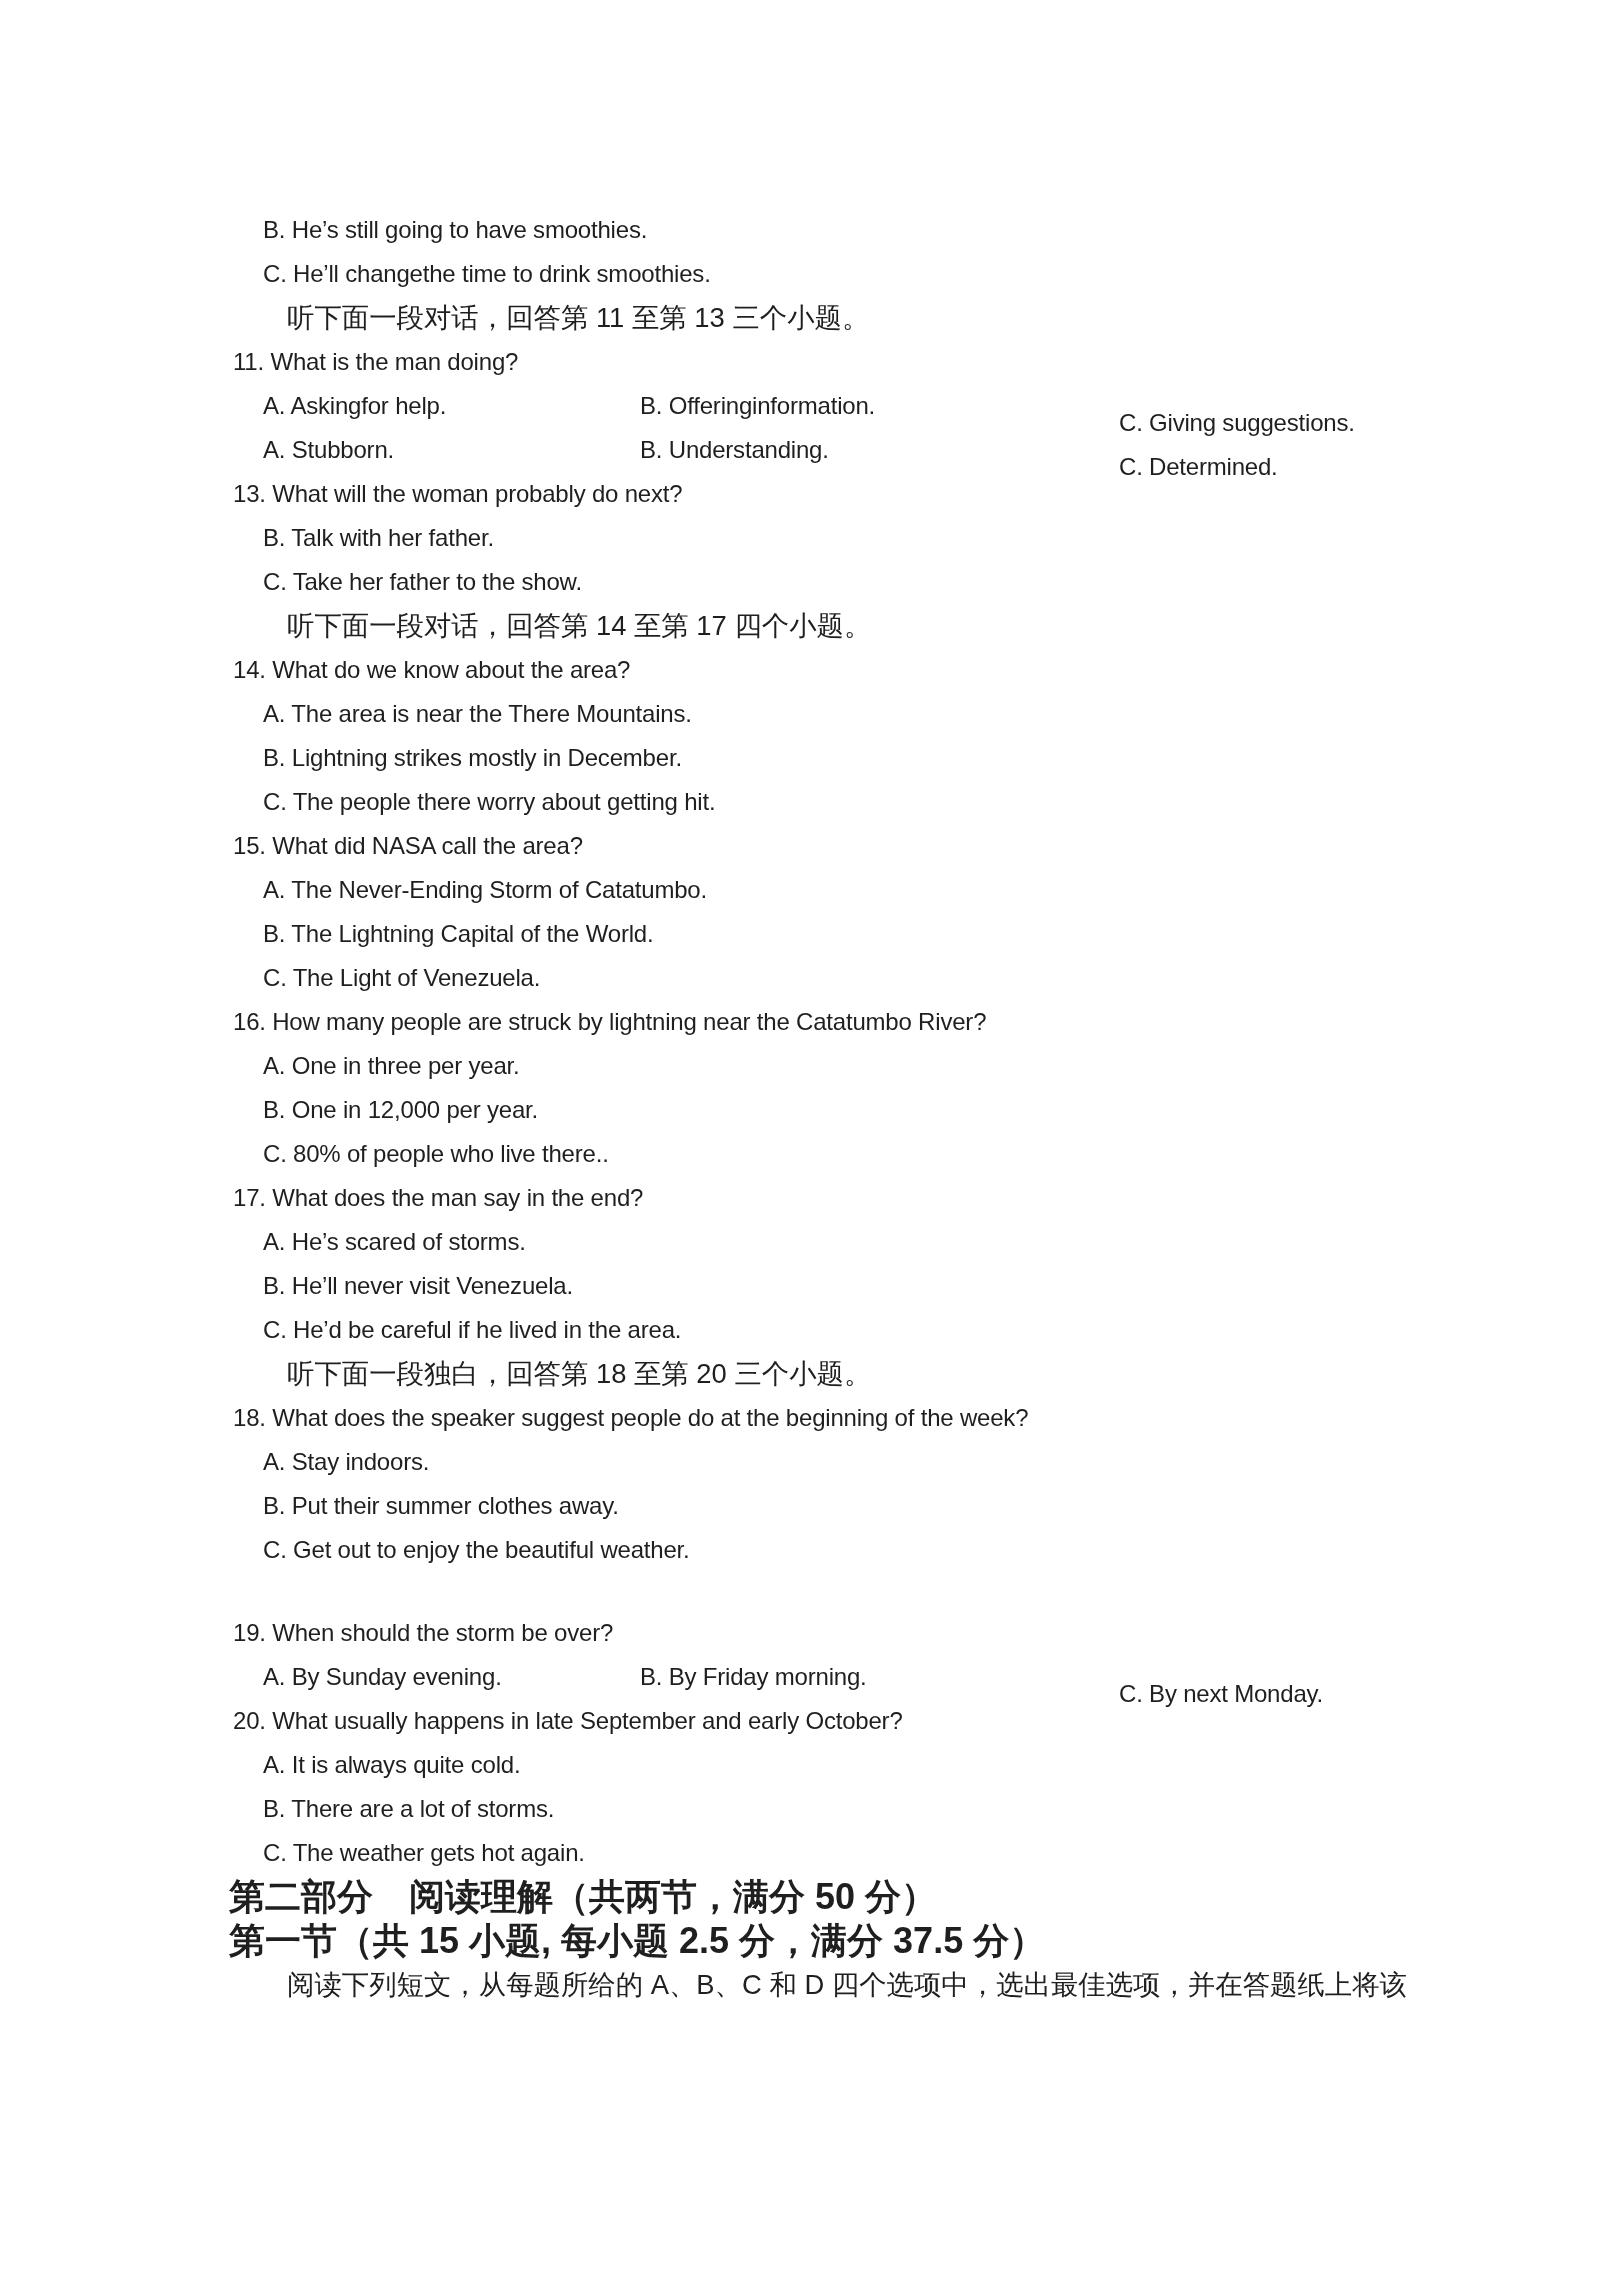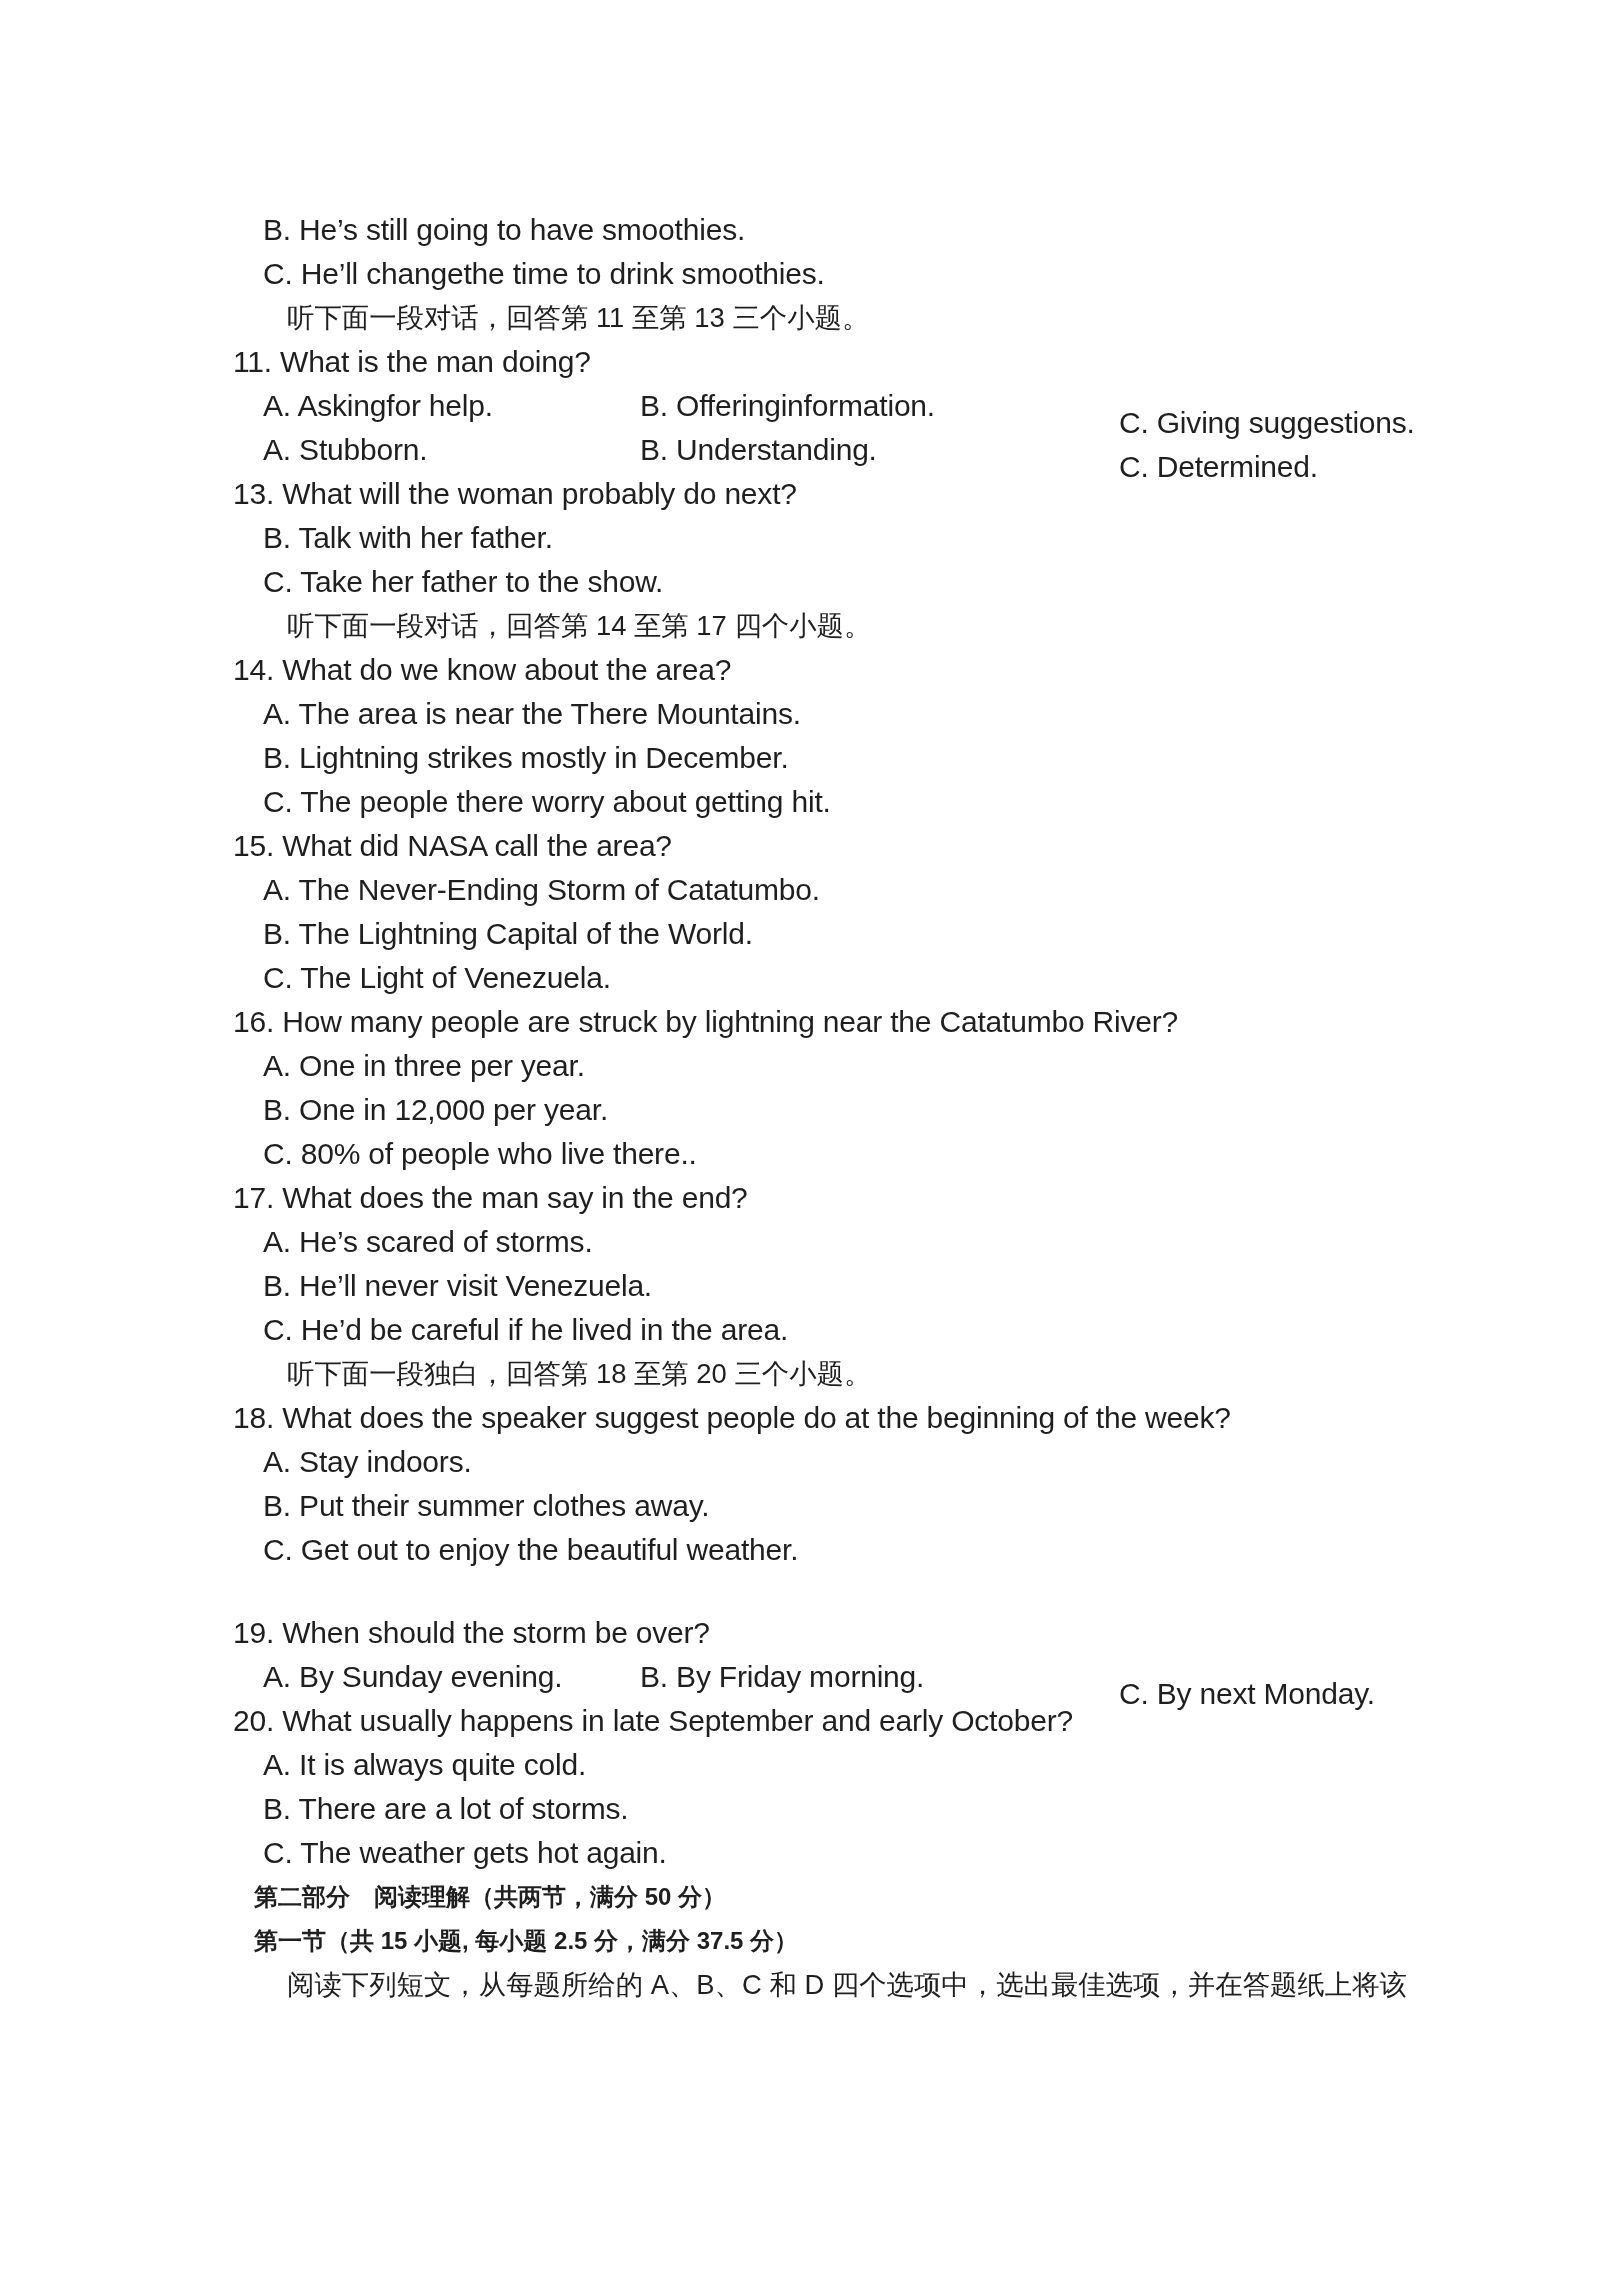--- a/index.html
+++ b/index.html
@@ -9,28 +9,28 @@
     height: 2294px;
     background: #ffffff;
     font-family: "Liberation Sans", sans-serif;
     color: #1f1f1f;
     overflow: hidden;
   }
   .content { padding-top: 208px; }
   .line {
     height: 44px;
     line-height: 44px;
-    font-size: 30px;
+    font-size: 24px;
     letter-spacing: -0.2px;
     white-space: pre;
   }
   .q   { padding-left: 233px; }
   .opt { padding-left: 263px; }
   .zh  { padding-left: 287px; font-size: 27.4px; letter-spacing: 0; }
-  .h1  { padding-left: 229px; font-size: 24px; font-weight: 700; letter-spacing: 0; margin-left: 25px; }
+  .h1  { padding-left: 229px; font-size: 36px; font-weight: 700; letter-spacing: 0; }
   .row { position: relative; }
   .row span { position: absolute; top: 0; white-space: pre; }
   .row .col-a { left: 263px; text-align: right; }
   .row .col-b { left: 640px; }
   .row .col-c { left: 1119px; margin-top: 17px; }
   .spacer { height: 39px; }
 </style>
 </head>
 <body>
 

